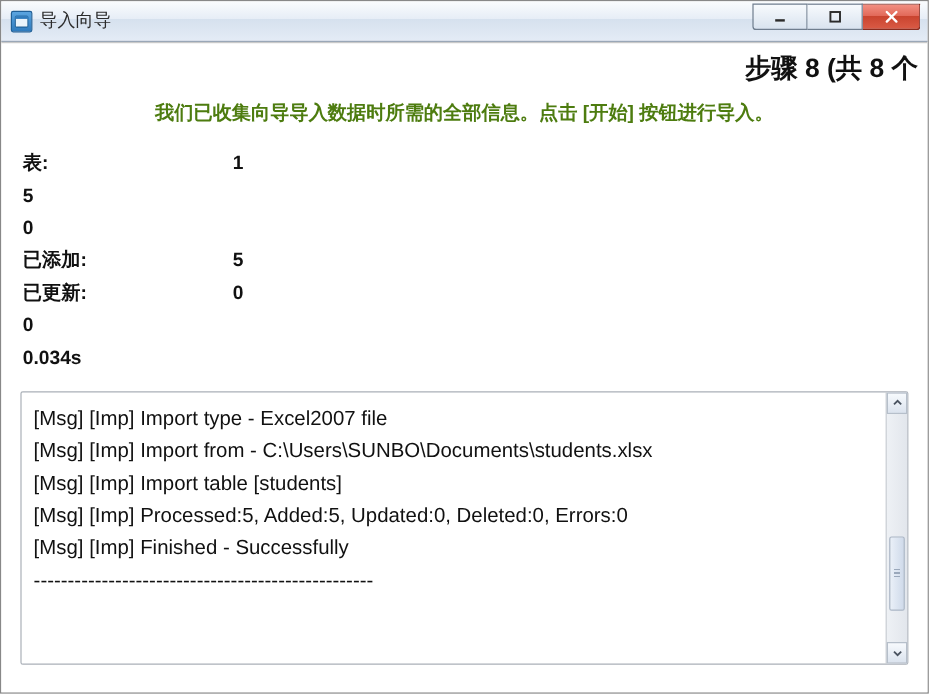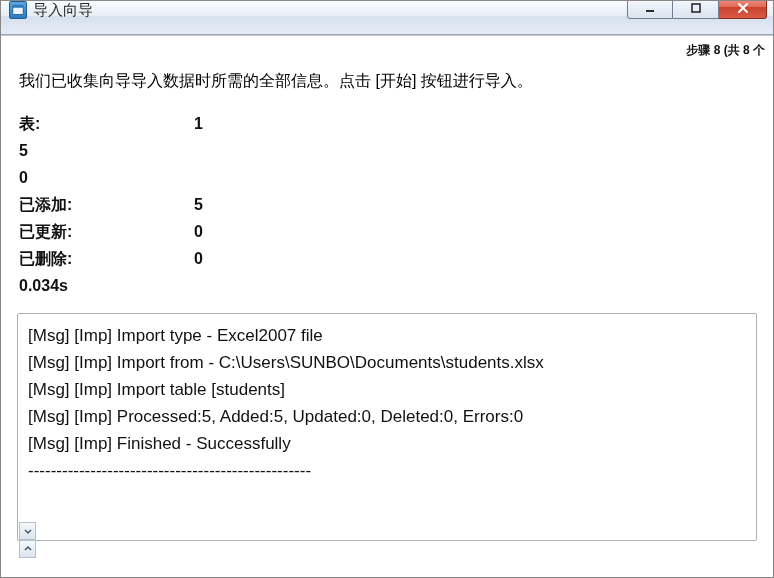--- a/index.html
+++ b/index.html
@@ -11,21 +11,21 @@
       background: #f0f0f0;
       overflow: hidden;
       border: 1px solid #888;
     }
     
     .titlebar {
       height: 34px;
       background: linear-gradient(to bottom, #fafcfe 0%, #e6edf6 45%, #d6e1ee 46%, #e4ecf6 100%);
       border-bottom: 1px solid #9aa7b7;
       display: flex;
-      align-items: flex-start;
+      align-items: center;
       padding: 0 6px 0 8px;
       position: relative;
     }
     .titlebar .app-icon {
       width: 18px;
       height: 18px;
       margin-right: 6px;
       display: inline-flex;
       align-items: center;
       justify-content: center;
@@ -66,29 +66,30 @@
     
     .content {
       background: #ffffff;
       height: calc(100% - 34px);
       border-top: 1px solid #c9c9c9;
       padding: 0;
     }
     .step-indicator {
       text-align: right;
       font-weight: bold;
-      font-size: 12px;
+      font-size: 22px;
       color: #111;
       padding: 6px 8px 0 0;
     }
     .instruction {
       padding: 12px 18px 18px 18px;
       font-size: 16px;
-      color: #000000;
-      font-weight: normal;
+      color: #4d7c0f;
+      font-weight: bold;
+      text-align: center;
     }
     .stats {
       padding: 0 18px 10px 18px;
     }
     .stats-row {
       display: flex;
       line-height: 27px;
       font-size: 16px;
       color: #111;
     }
@@ -100,21 +101,20 @@
       font-weight: bold;
     }
     
     .log-wrap {
       margin: 4px 16px 0 16px;
       border: 1px solid #aab0b8;
       border-radius: 2px;
       height: 228px;
       display: flex;
       background: #fff;
-      flex-direction: column;
     }
     .log-body {
       flex: 1;
       padding: 8px 10px 8px 10px;
       font-size: 17px;
       line-height: 27px;
       color: #111;
       overflow: hidden;
       white-space: pre-line;
     }
@@ -200,21 +200,20 @@
     </div>
     <div class="stats-row">
       <div class="stats-label">已添加:</div>
       <div class="stats-value">5</div>
     </div>
     <div class="stats-row">
       <div class="stats-label">已更新:</div>
       <div class="stats-value">0</div>
     </div>
     <div class="stats-row">
-      <div class="stats-label">已删除:</div>
       <div class="stats-value">0</div>
     </div>
     <div class="stats-row">
       <div class="stats-value">0.034s</div>
     </div>
   </div>
 
   <div class="log-wrap">
     <div class="log-body"><span>[Msg] [Imp] Import type - Excel2007 file</span>
 <span>[Msg] [Imp] Import from - C:\Users\SUNBO\Documents\students.xlsx</span>

